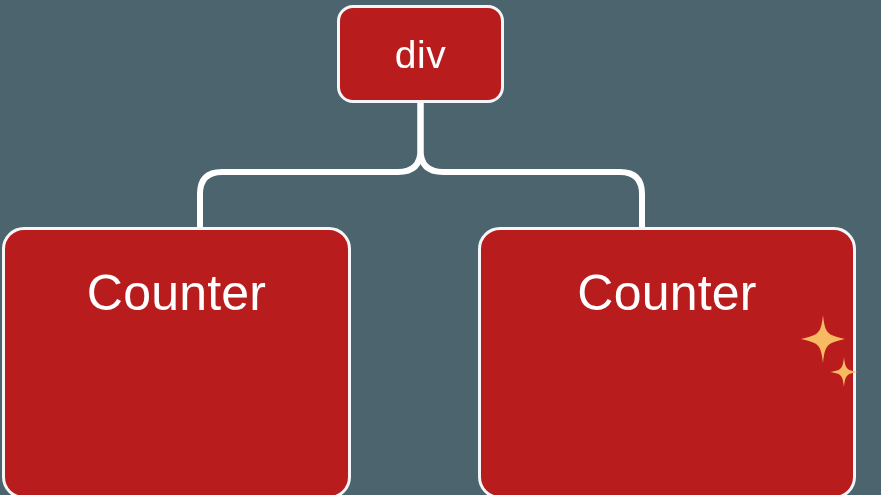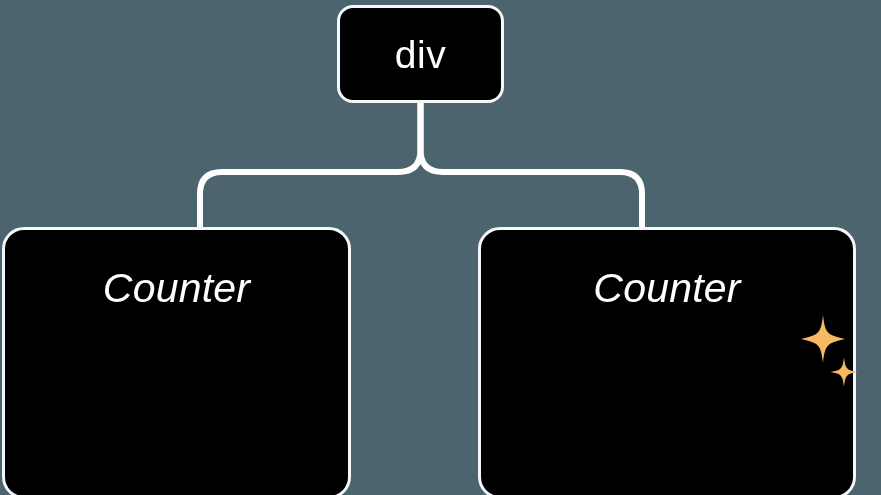--- a/index.html
+++ b/index.html
@@ -24,21 +24,21 @@
     top: 0;
     width: 881px;
     height: 495px;
     pointer-events: none;
   }
 
   
   .node {
     position: absolute;
     box-sizing: border-box;
-    background: #000000;
+    background: #b91c1c;
     border: 3px solid #f4f6f8;
     border-radius: 18px;
   }
   .node-root {
     left: 337px;
     top: 5px;
     width: 167px;
     height: 98px;
     border-radius: 16px;
     display: flex;
@@ -58,25 +58,24 @@
   }
   .node-left  { left: 2px;   width: 349px; }
   .node-right { left: 478px; width: 378px; }
 
   .node-child .node-title {
     position: absolute;
     left: 0;
     right: 0;
     top: 38px;
     text-align: center;
-    font-size: 41px;
+    font-size: 50px;
     color: #ffffff;
     line-height: 1;
     letter-spacing: 0.2px;
-    font-style: italic;
   }
 
   
   .sparkles {
     position: absolute;
     left: 793px;
     top: 313px;
     width: 72px;
     height: 80px;
     pointer-events: none;

